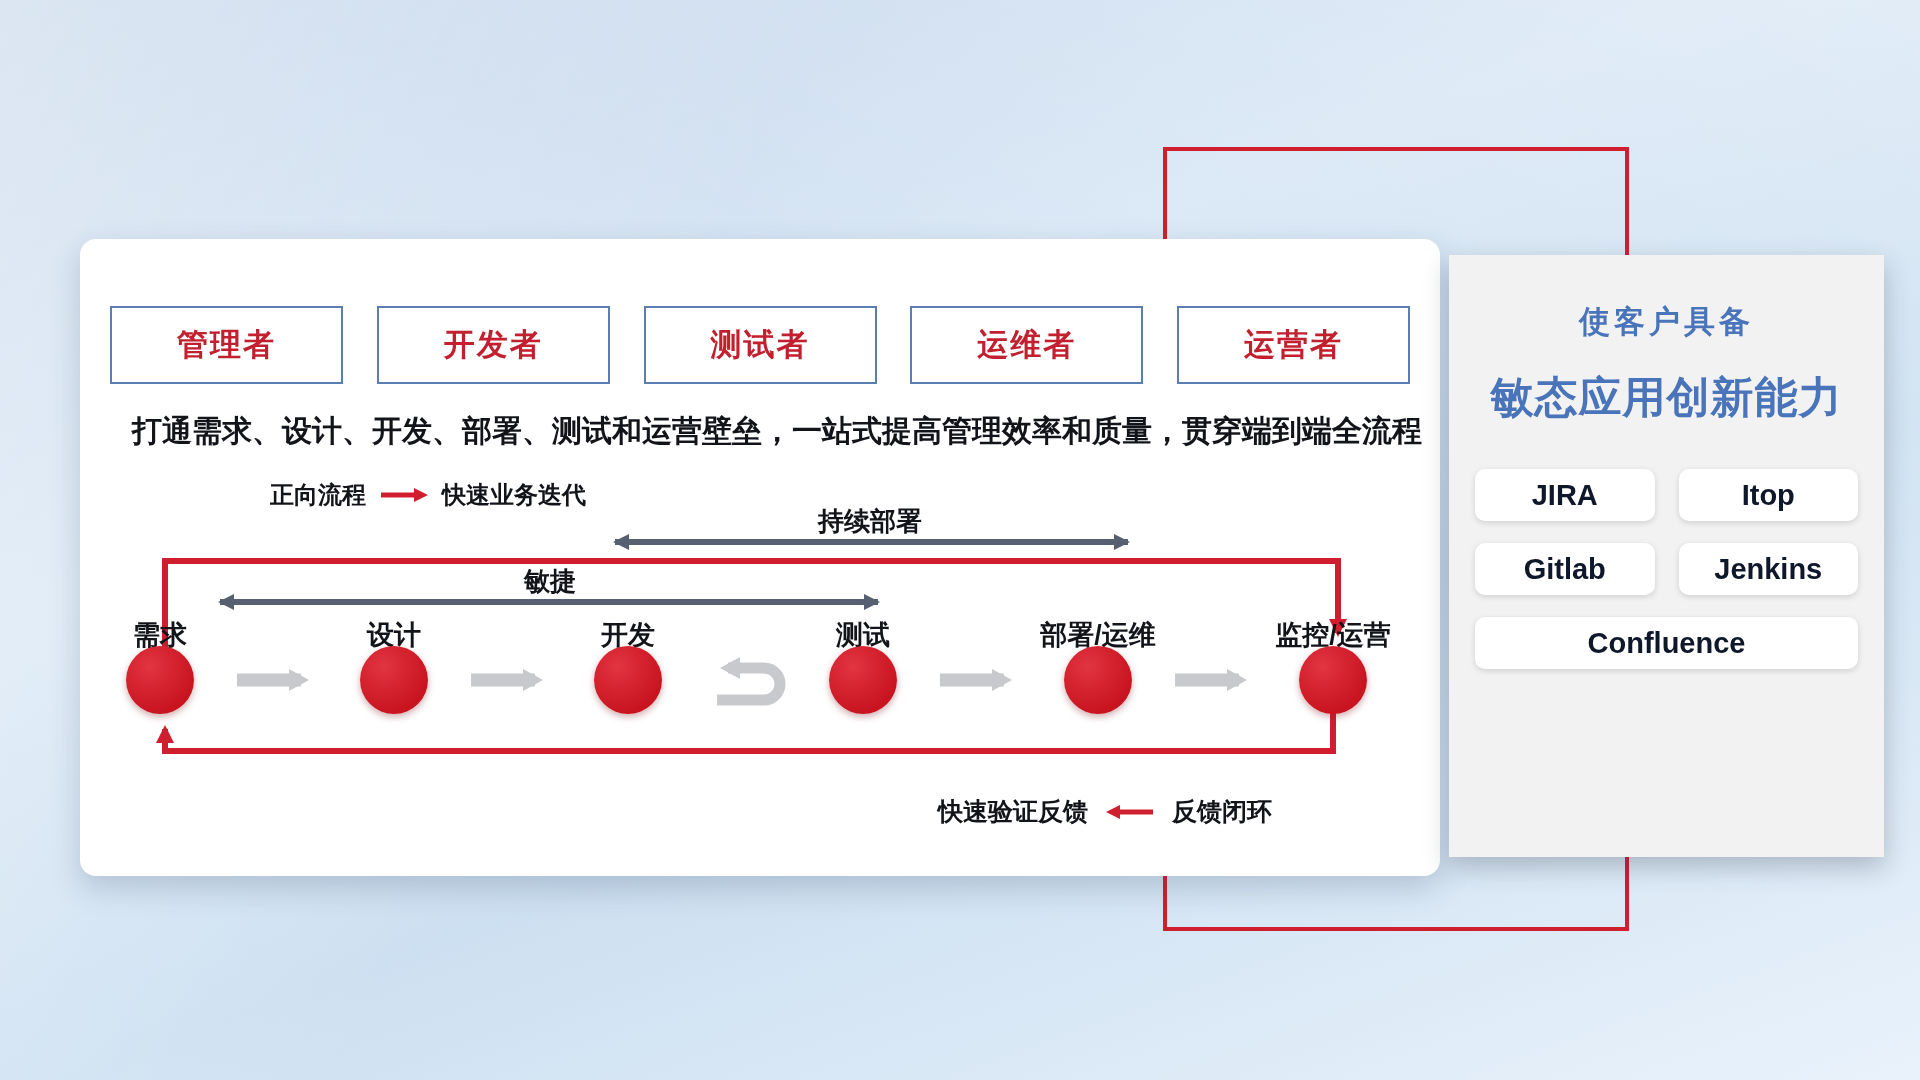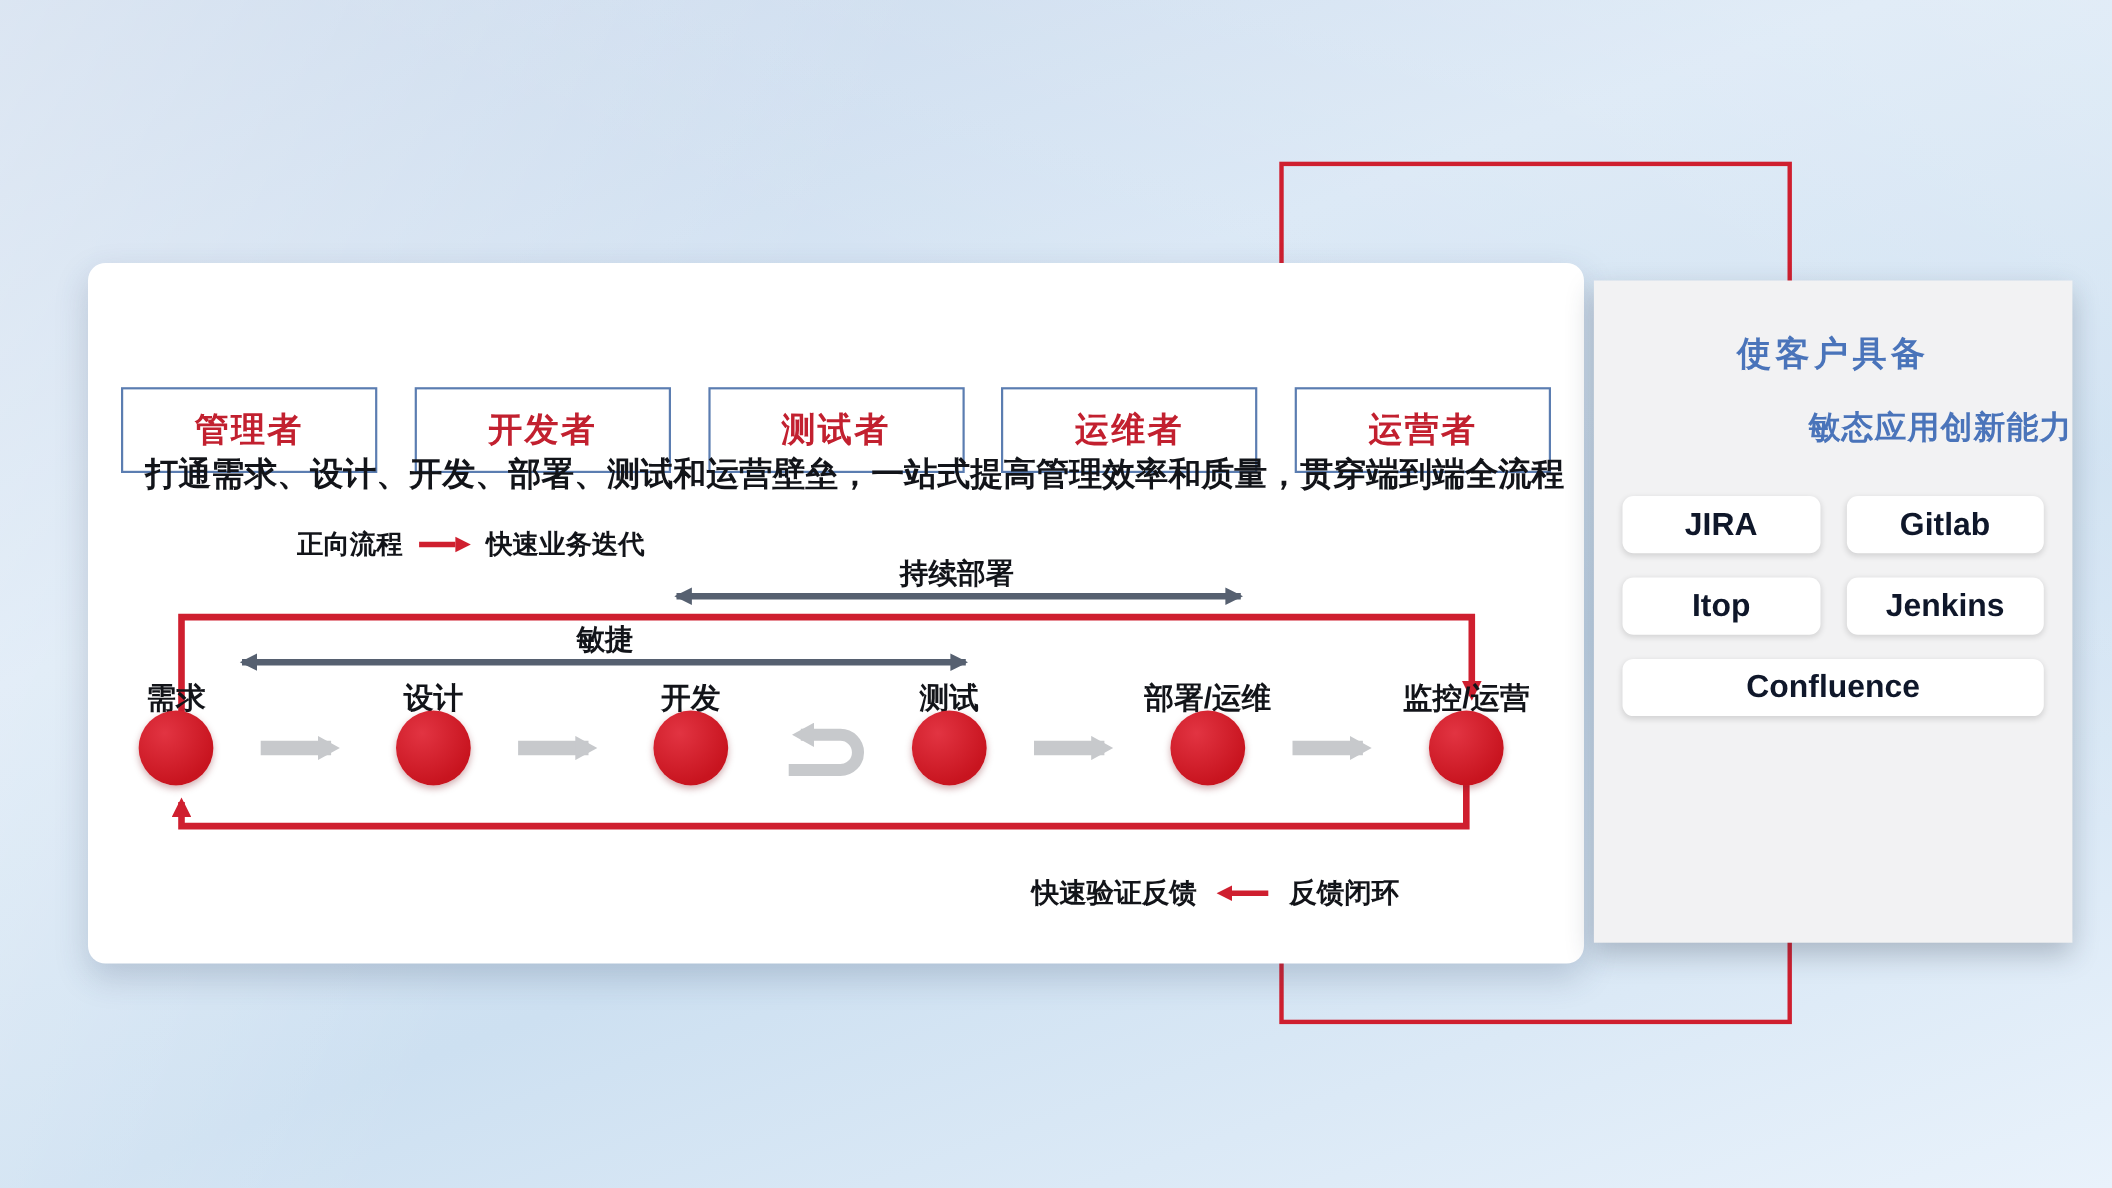--- a/index.html
+++ b/index.html
@@ -21,21 +21,21 @@
 
   
   .main-panel {
     position:absolute; left:80px; top:239px; width:1360px; height:637px;
     background:#ffffff; border-radius:16px;
     box-shadow:0 12px 30px rgba(50,70,100,.22); z-index:1;
   }
 
   .roles {
     position:absolute; top:67px; left:30px; right:30px;
-    display:flex; justify-content:space-between;margin-top:46px;
+    display:flex; justify-content:space-between;
   }
   .role-box {
     width:233px; height:78px; border:2px solid #5b7db1; background:#ffffff;
     display:flex; align-items:center; justify-content:center;
     color:#c2202f; font-weight:bold; font-size:31px; letter-spacing:2px;
   }
 
   .description {
     position:absolute; top:172px; left:52px; width:1270px;
     font-size:30px; font-weight:bold; color:#121419; white-space:nowrap;
@@ -68,21 +68,21 @@
   .span-label { font-size:26px; font-weight:bold; fill:#121419; text-anchor:middle;
     font-family:"Liberation Sans","DejaVu Sans",sans-serif; }
 
   
   .side-panel {
     position:absolute; left:1449px; top:255px; width:435px; height:602px;
     background:#f2f2f3; box-shadow:0 10px 24px rgba(40,50,70,.28); z-index:2;
   }
   .side-title { margin-top:46px; text-align:center; color:#4a74ba; font-weight:bold; }
   .side-title-l1 { font-size:31px; letter-spacing:4px; }
-  .side-title-l2 { font-size:29px; margin-top:26px; letter-spacing:1px;text-align:right; }
+  .side-title-l2 { font-size:43px; margin-top:26px; letter-spacing:1px; }
   .tools-grid {
     margin:42px 26px 0; display:grid; grid-template-columns:1fr 1fr; gap:22px 24px;
   }
   .tool-chip {
     background:#ffffff; border-radius:10px; height:52px;
     display:flex; align-items:center; justify-content:center;
     font-size:29px; font-weight:bold; color:#0f172a;
     box-shadow:0 2px 6px rgba(0,0,0,.14);
   }
   .tool-chip.wide { grid-column:1 / span 2; }
@@ -168,18 +168,18 @@
 
 </div>
 
 <div class="side-panel">
   <div class="side-title">
     <div class="side-title-l1">使客户具备</div>
     <div class="side-title-l2">敏态应用创新能力</div>
   </div>
   <div class="tools-grid">
     <div class="tool-chip">JIRA</div>
+    <div class="tool-chip">Itop</div>
     <div class="tool-chip">Gitlab</div>
-    <div class="tool-chip">Itop</div>
     <div class="tool-chip">Jenkins</div>
     <div class="tool-chip wide">Confluence</div>
   </div>
 </div>
 
 </body></html>

